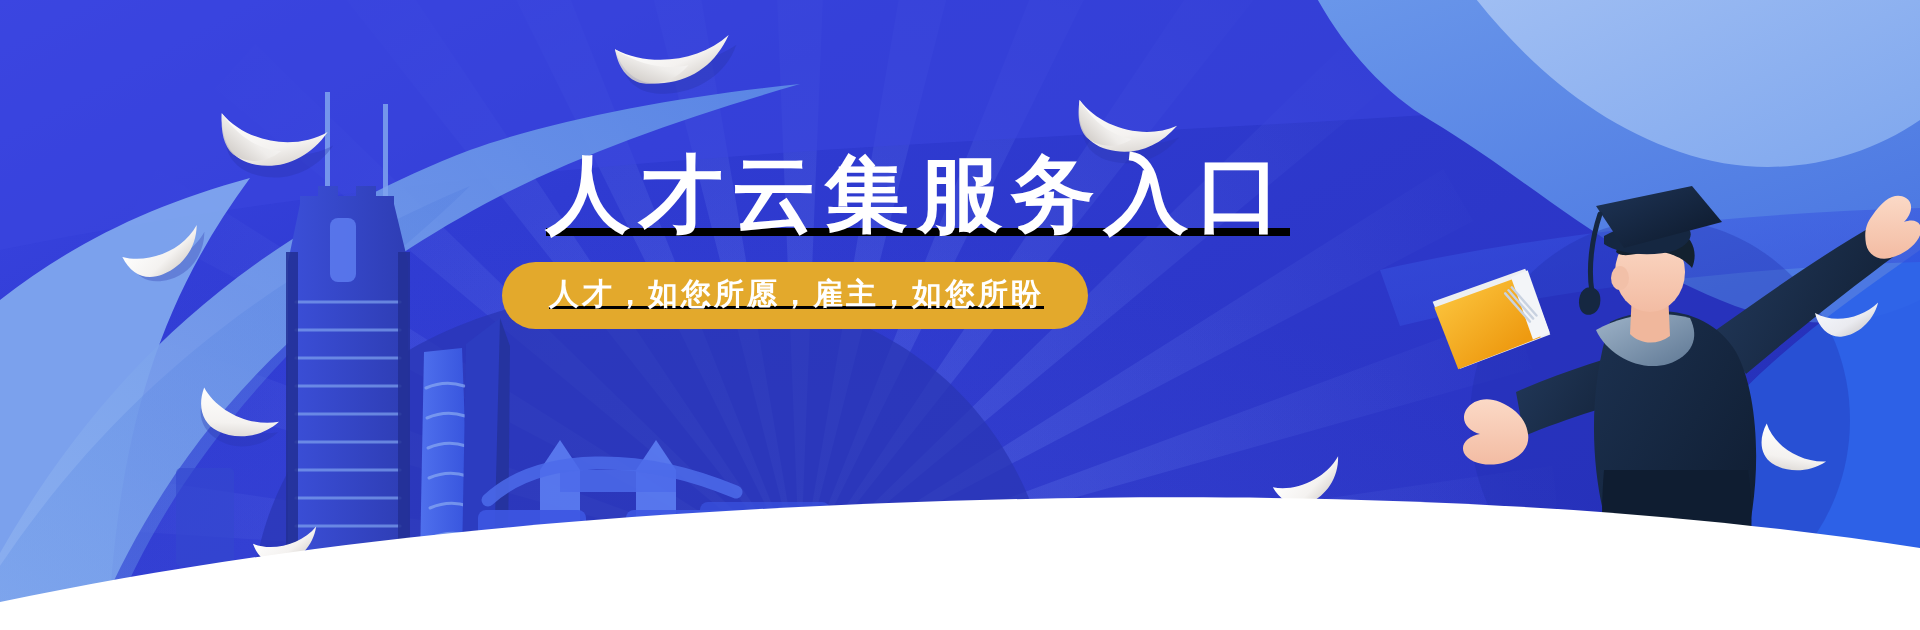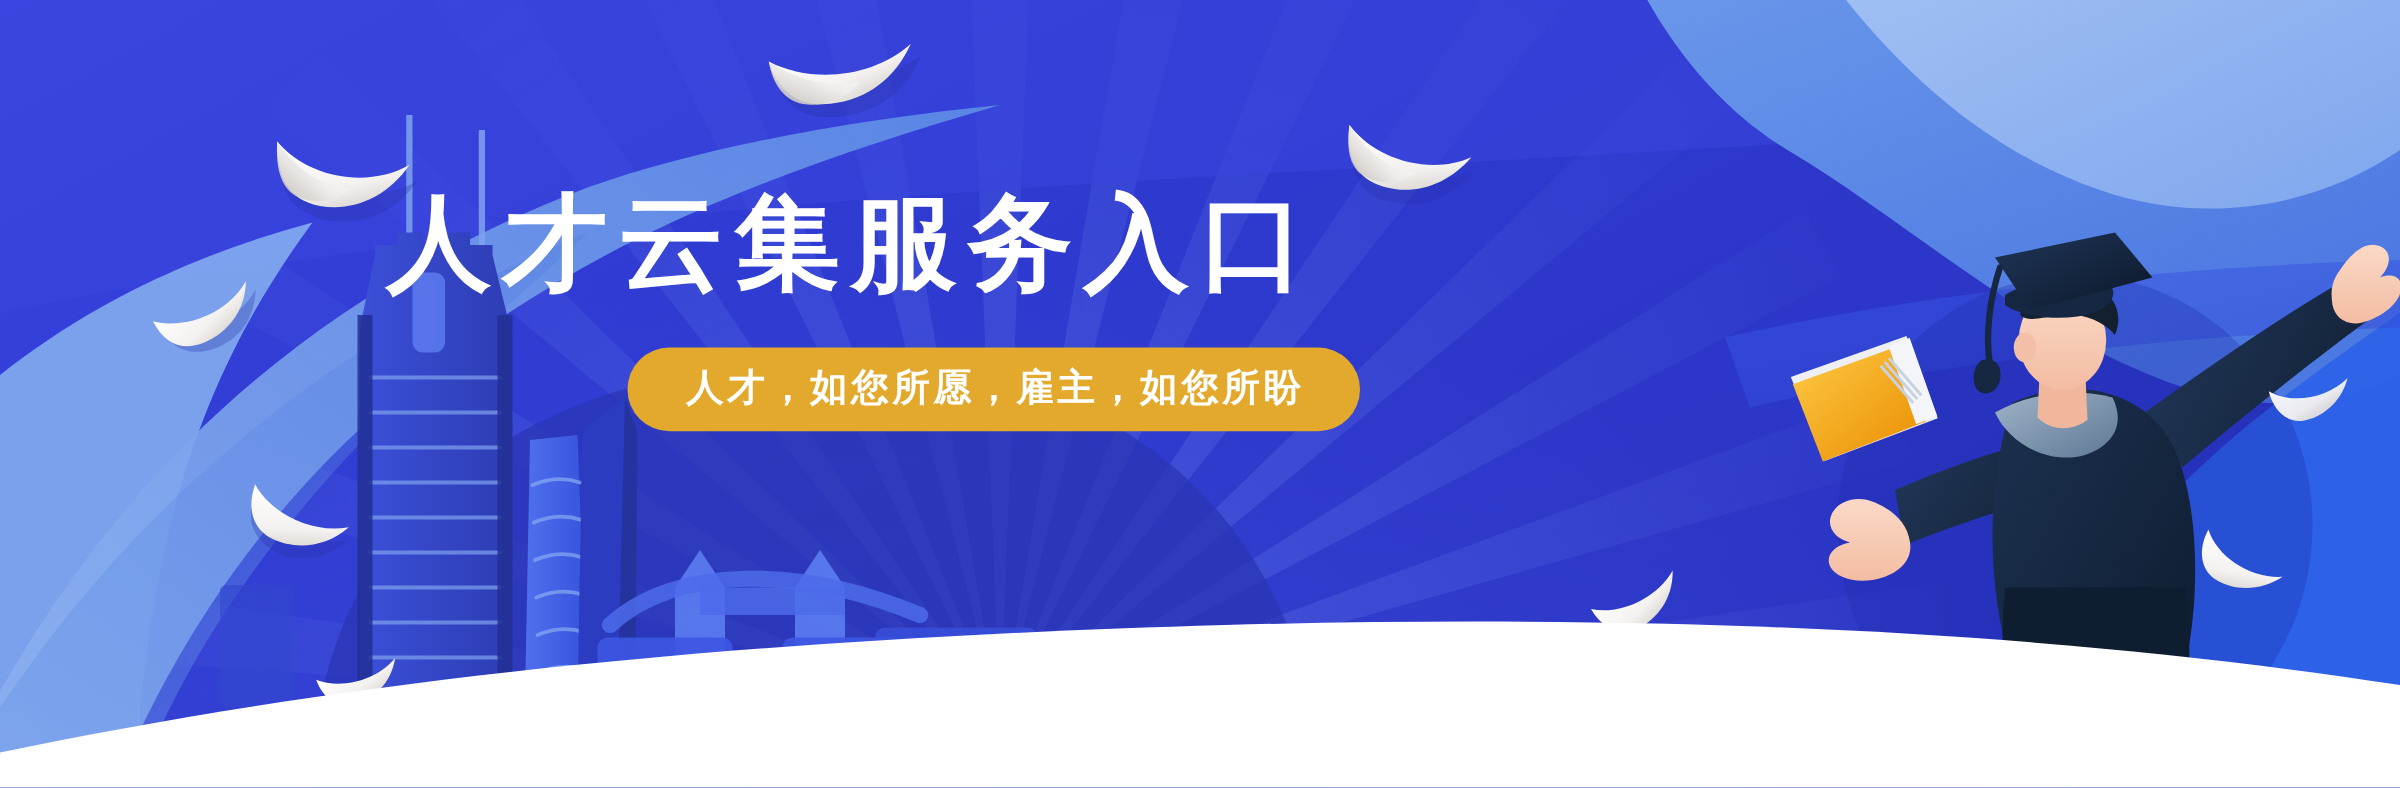--- a/index.html
+++ b/index.html
@@ -15,35 +15,36 @@
 
   
   .layer{position:absolute;top:0;left:0;width:1920px;height:630px;}
   .layer svg{display:block;width:1920px;height:630px;}
 
   
   #textblock{
     position:absolute;
     left:300px; top:150px;
     width:990px;
-    text-align:left;
+    text-align:right;
     z-index:40;
+    text-decoration:underline;
   }
   #headline{
     margin:0;
     font-size:84px;
     line-height:1.05;
     font-weight:700;
     color:#ffffff;
     letter-spacing:9px;
     text-indent:9px;
     white-space:nowrap;
     font-family:"DejaVu Sans","Liberation Sans",sans-serif;
   }
-  #pill-wrap{margin-top:40px;display:flex;justify-content:center;}
+  #pill-wrap{margin-top:24px;display:flex;justify-content:center;}
   #pill{
     display:inline-block;
     background:#E3A92C;
     border-radius:34px;
     padding:12px 44px 14px 44px;
     font-size:30px;
     font-weight:700;
     color:#ffffff;
     letter-spacing:3px;
     text-indent:3px;

